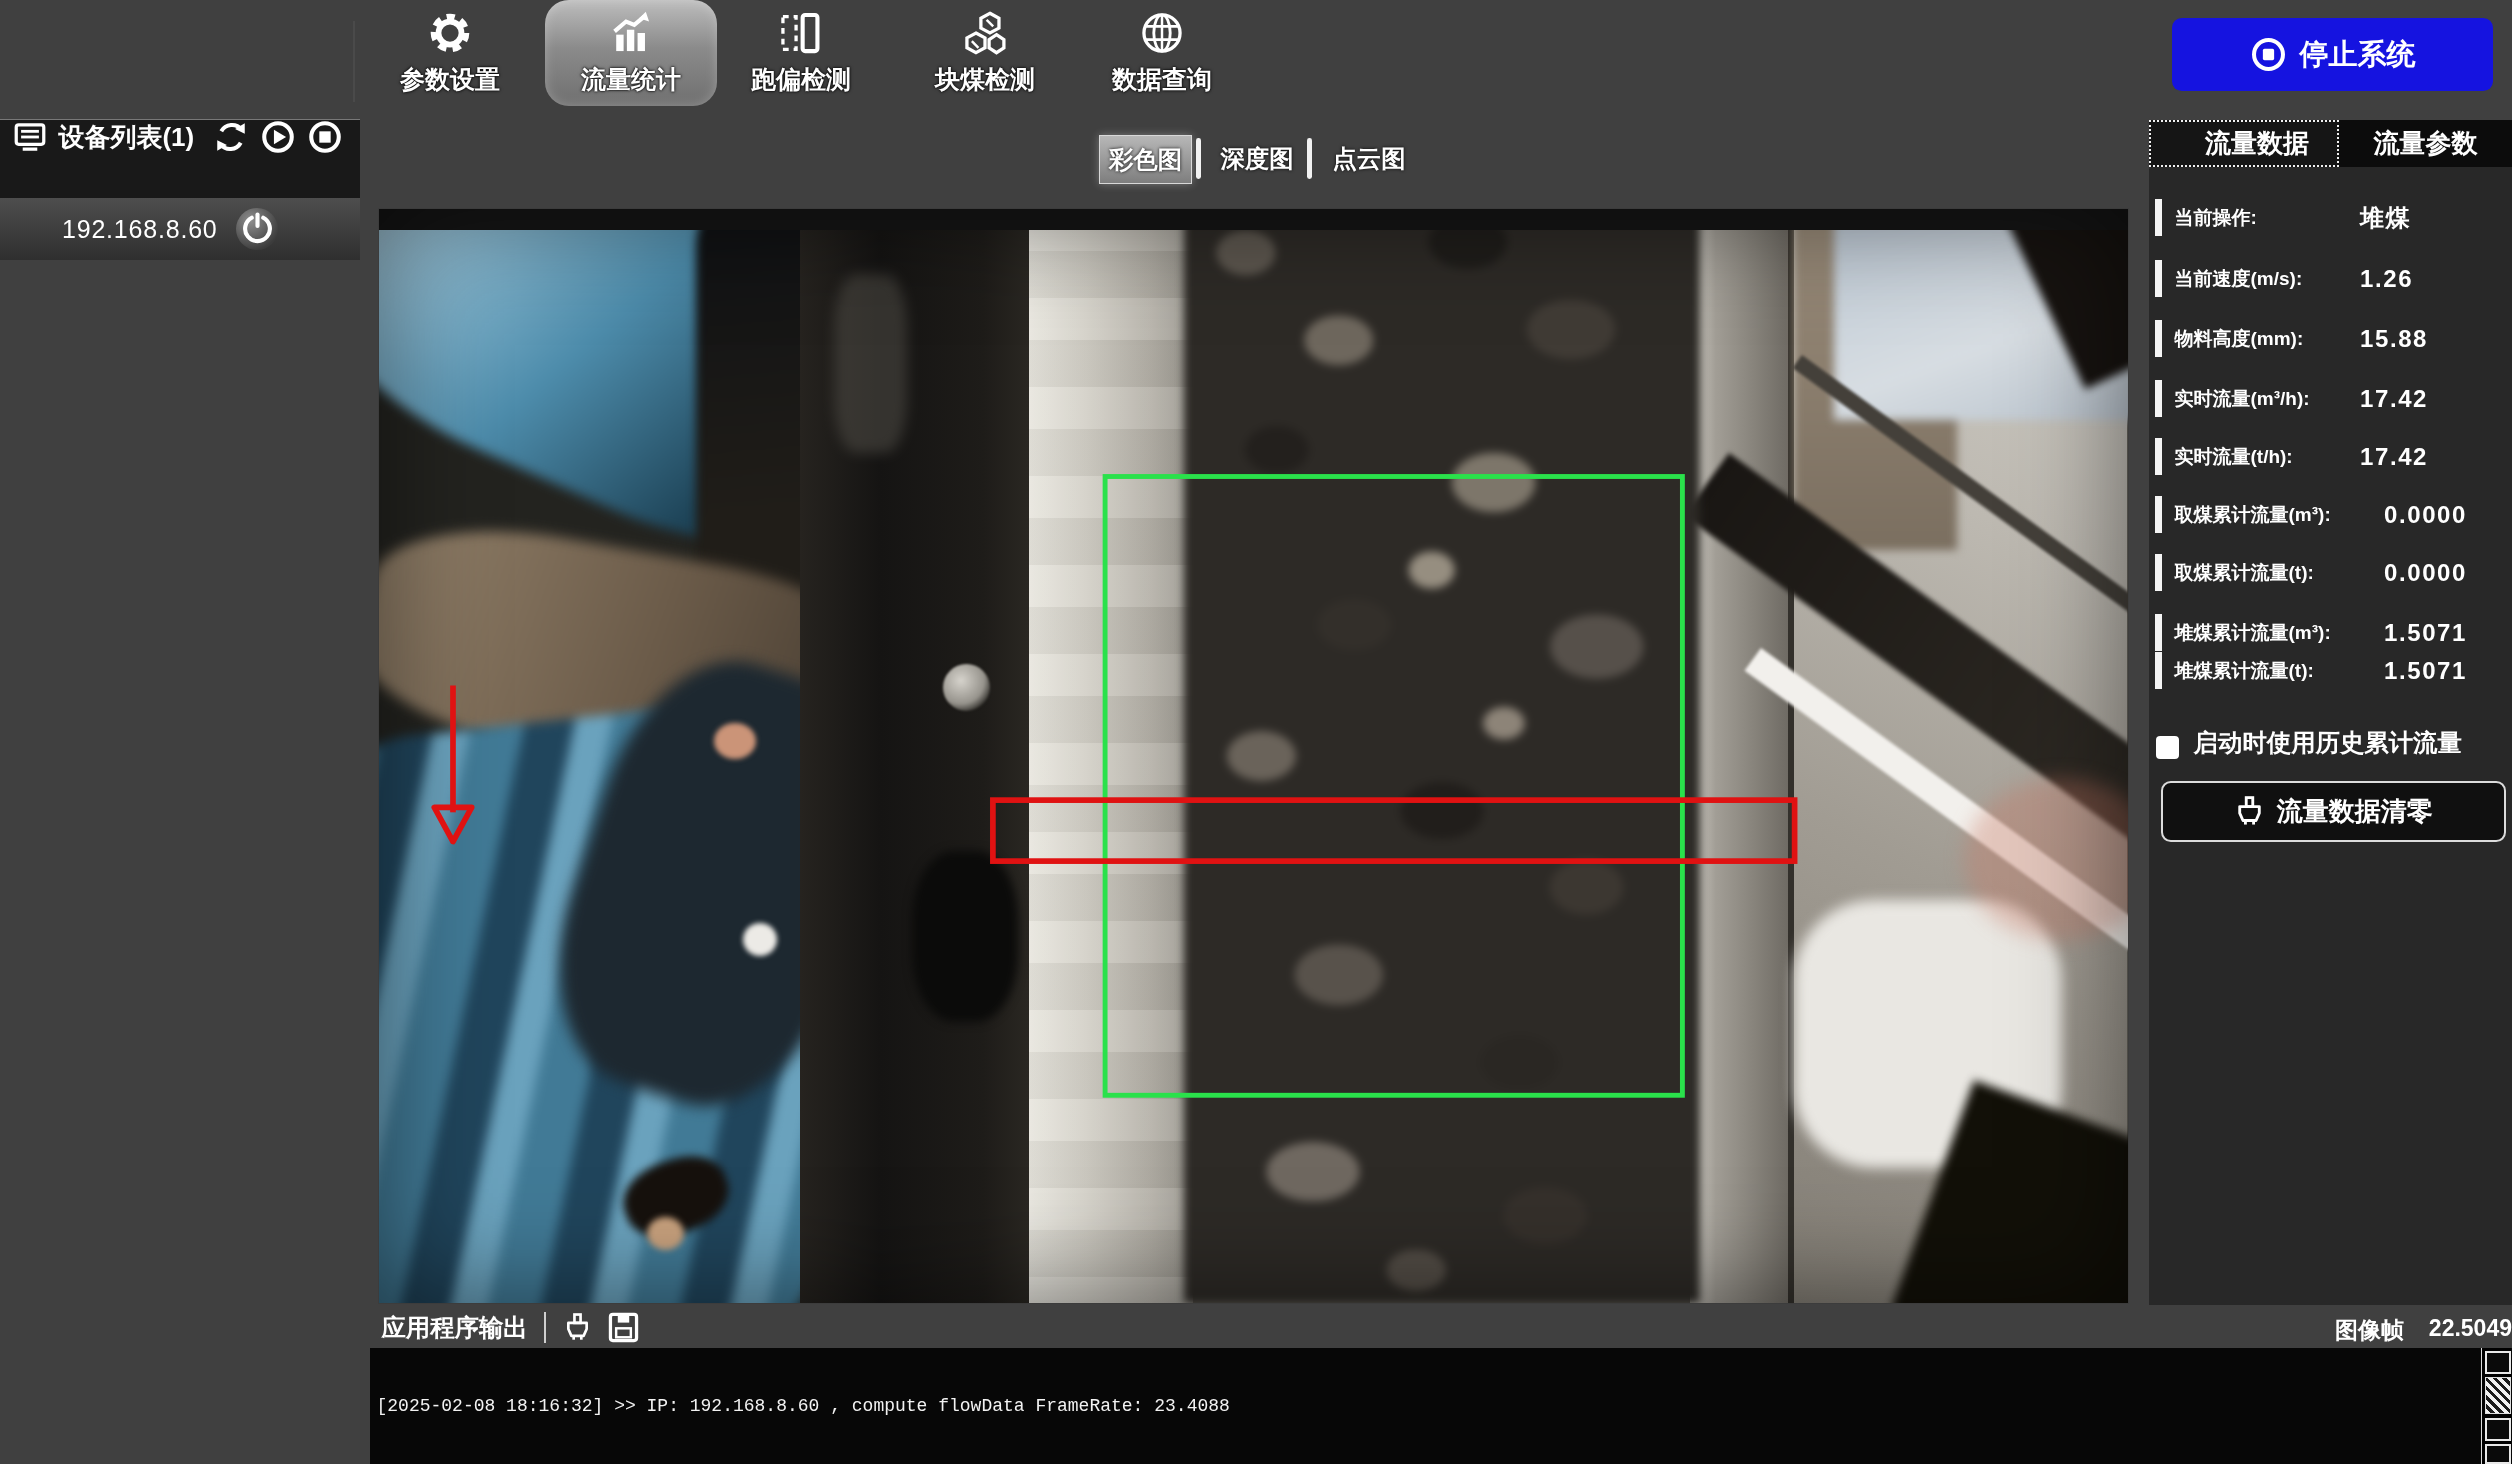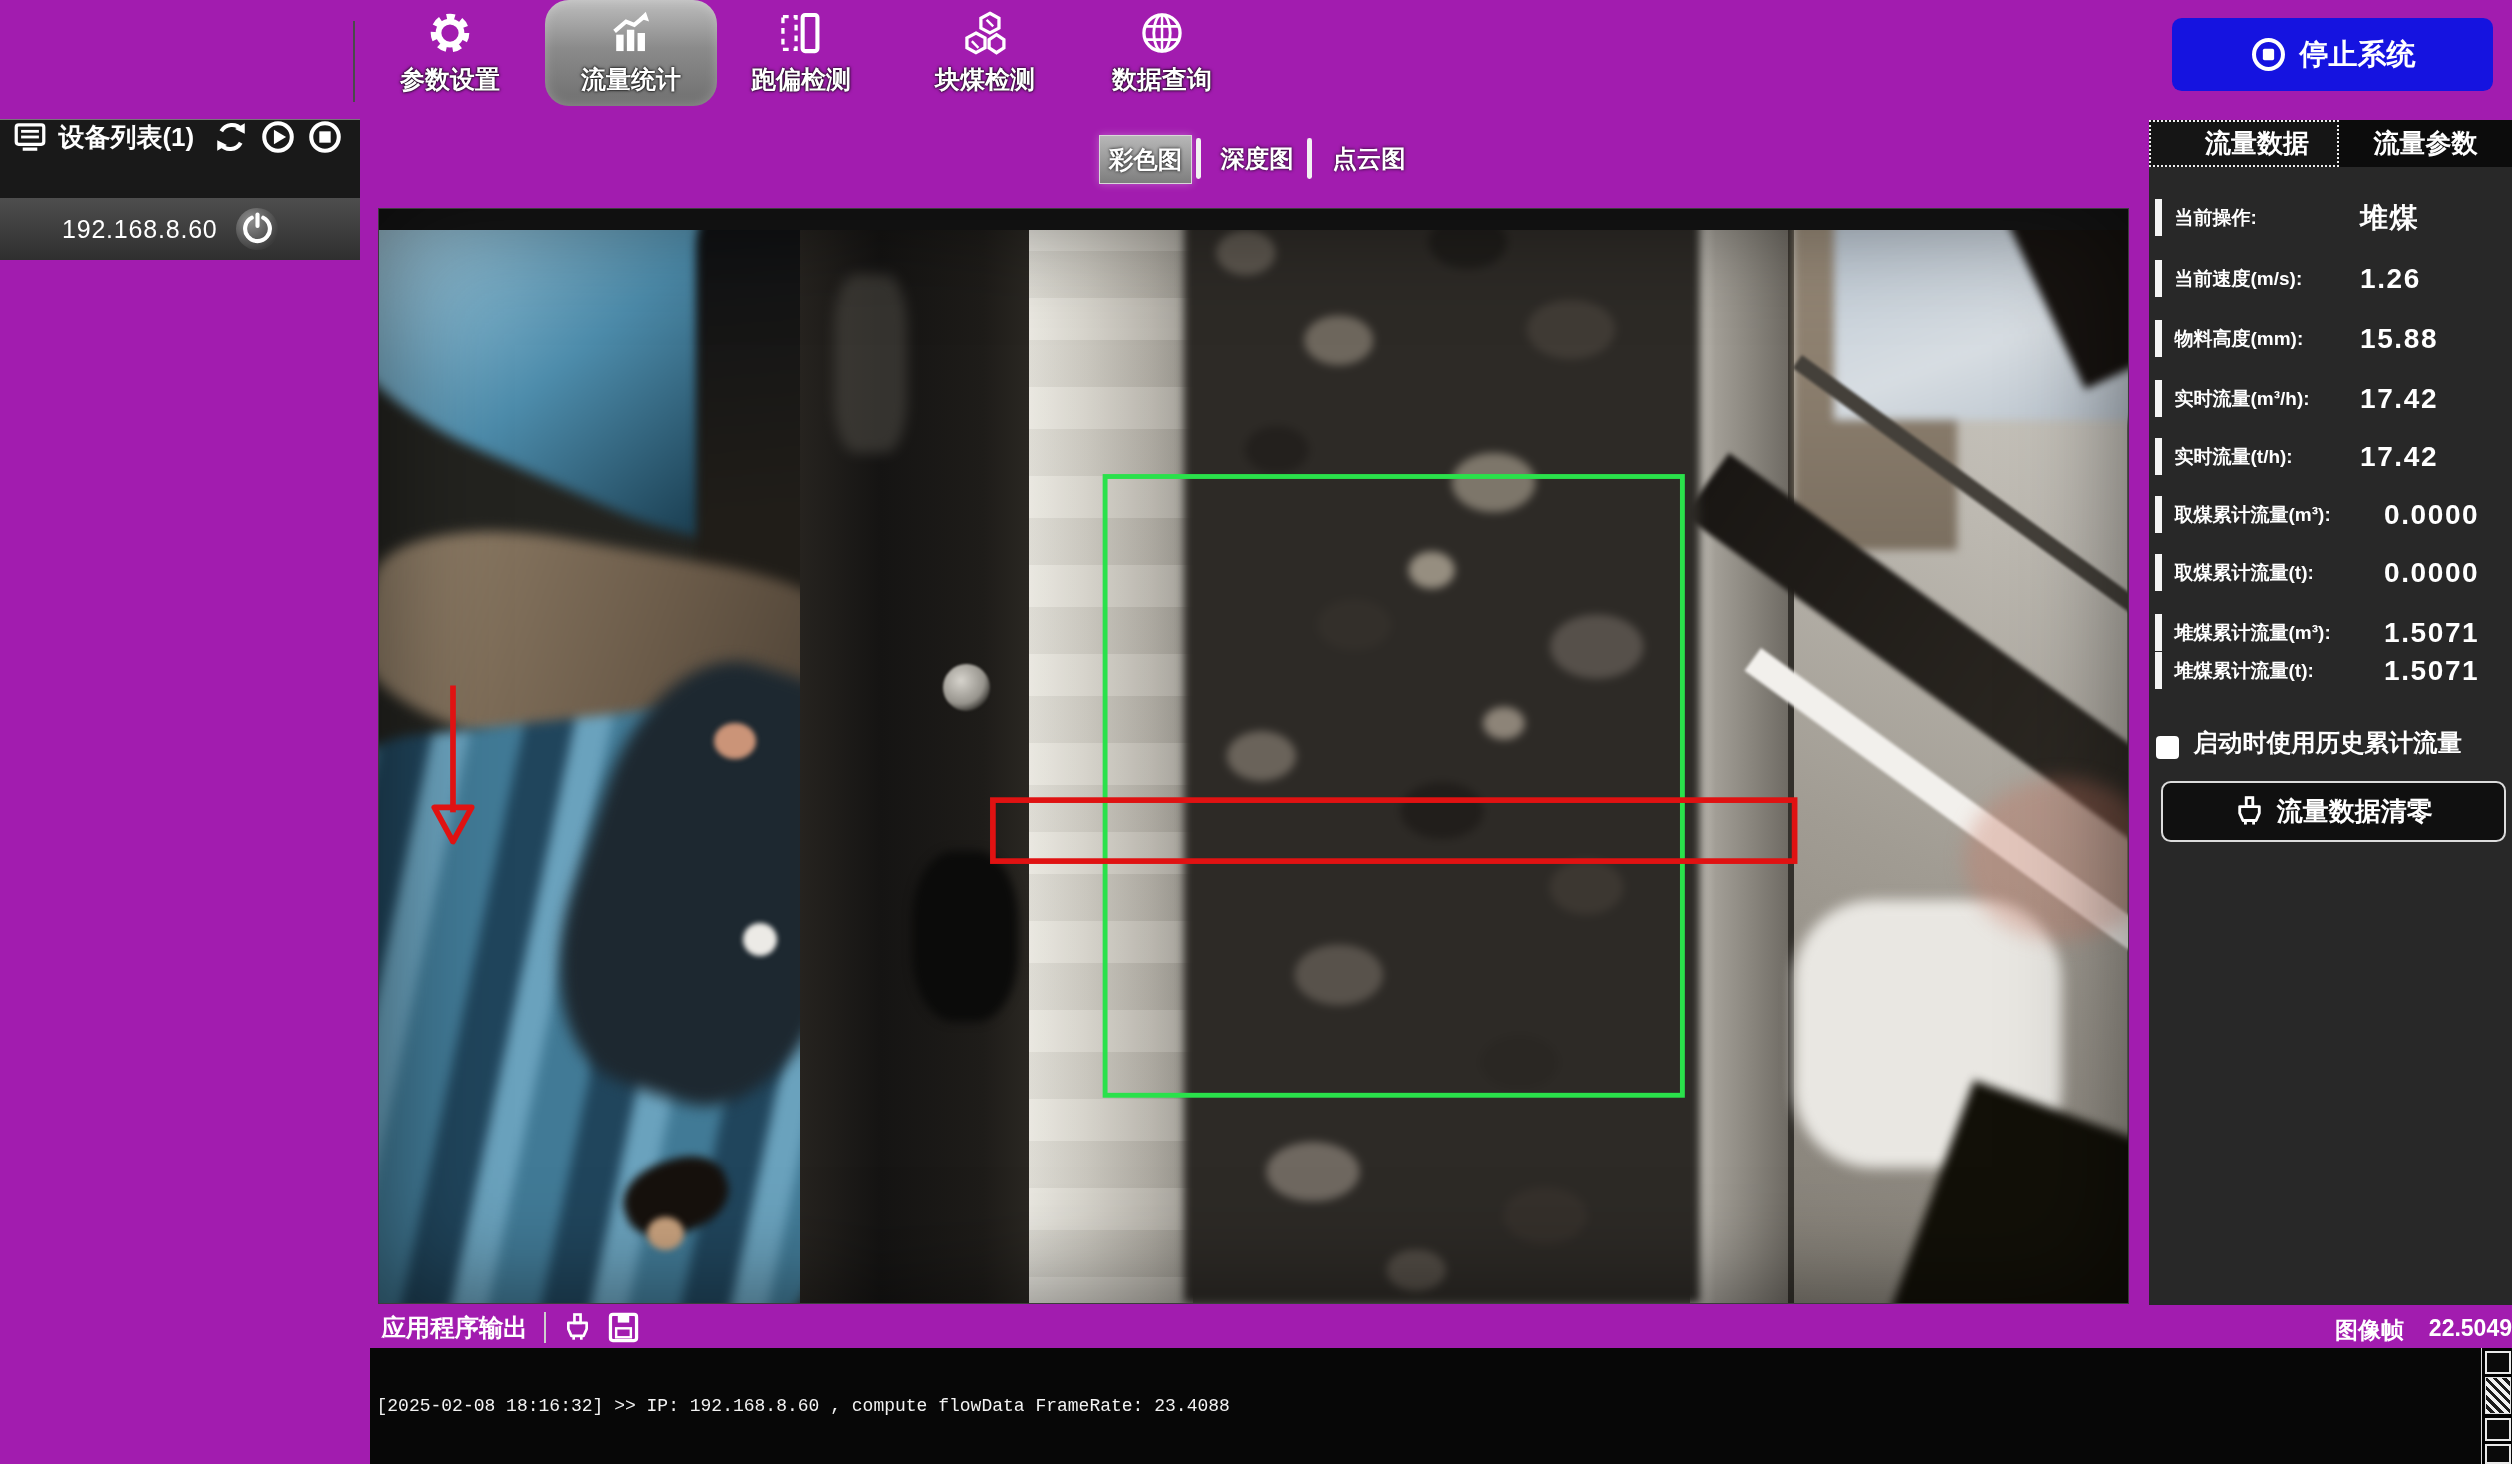--- a/index.html
+++ b/index.html
@@ -1,16 +1,16 @@
 <!DOCTYPE html>
 <html style="font-size:13px"><head>
 <meta charset="utf-8">
 <style>
   html,body{margin:0;padding:0;background:#000;}
-  .app{position:relative;width:2512px;height:1464px;background:#a21caf;overflow:hidden;
+  .app{position:relative;width:2512px;height:1464px;background:#404040;overflow:hidden;
        font-family:"Liberation Sans","DejaVu Sans",sans-serif;color:#fff;}
 
   
   .tb-item{position:absolute;top:0;height:106px;width:172px;display:flex;flex-direction:column;
            align-items:center;justify-content:center;gap:6.5px;cursor:pointer;}
   .tb-item .lbl{font-size:25px;font-weight:bold;color:#fff;text-shadow:0 0 3.3px #000,0 0 1.6px #000;}
   .tb-item.active{background:linear-gradient(180deg,#bdbdbd 0%,#8b8b8b 45%,#6f6f6f 100%);
                   box-shadow:0 0 11.4px rgba(255,255,255,.25) inset;border-radius:24px;}
   .stop-btn{position:absolute;left:2172px;top:18px;width:321px;height:73px;background:#1513e0;
             border-radius:9.8px;display:flex;align-items:center;justify-content:center;gap:13px;
@@ -44,21 +44,21 @@
   .ovl{position:absolute;inset:0;z-index:5;}
 
   
   .rpanel{position:absolute;left:2149px;top:120px;width:363px;height:1185px;background:#282828;}
   .rtab{position:absolute;top:0;height:47px;display:flex;align-items:center;justify-content:center;
         font-size:26px;font-weight:bold;background:#0c0c0c;cursor:pointer;}
   .rtab.sel{background:#151515;border:2.4px dotted #f0f0f0;box-sizing:border-box;padding-left:26px;}
   .stat-row{position:absolute;left:2155px;width:354px;height:37px;display:flex;align-items:center;}
   .stat-bar{width:6.5px;height:37px;background:#f5f5f5;margin-right:13px;flex:none;}
   .stat-lbl{font-size:19px;font-weight:bold;white-space:nowrap;}
-  .stat-val{position:absolute;left:205px;font-size:28px;font-weight:bold;letter-spacing:1.6px;}
+  .stat-val{position:absolute;left:205px;font-size:24px;font-weight:bold;letter-spacing:1.6px;}
   .chk-row{position:absolute;left:2156px;top:727px;display:flex;align-items:flex-end;gap:14.6px;}
   .chk-box{width:23px;height:23px;background:#fff;border-radius:4.1px;cursor:pointer;}
   .chk-lbl{font-size:24.4px;font-weight:bold;}
   .clear-btn{position:absolute;left:2161px;top:781px;width:341px;height:57px;border:2.4px solid #dcdcdc;
              border-radius:9.8px;background:#101010;display:flex;align-items:center;justify-content:center;
              gap:11.4px;font-size:26px;font-weight:bold;cursor:pointer;}
 
   
   .status-row{position:absolute;left:370px;top:1309px;width:2142px;height:37px;display:flex;align-items:center;}
   .out-lbl{font-size:24.4px;font-weight:bold;margin-left:11.4px;}

